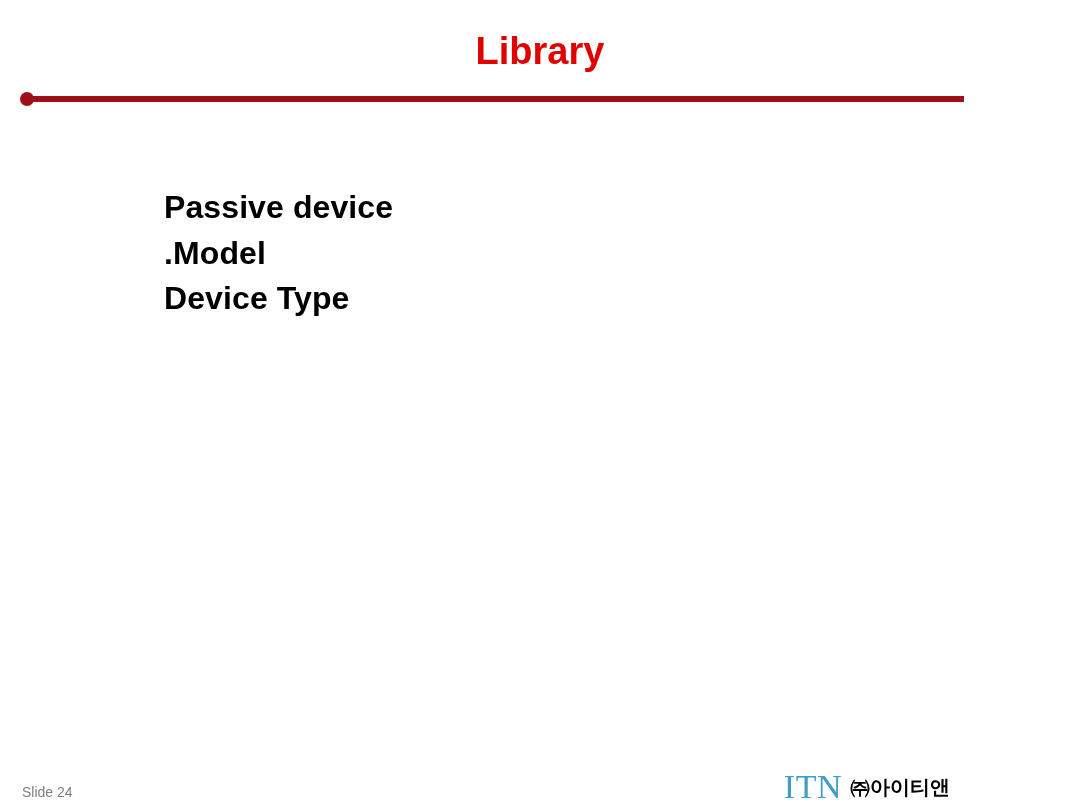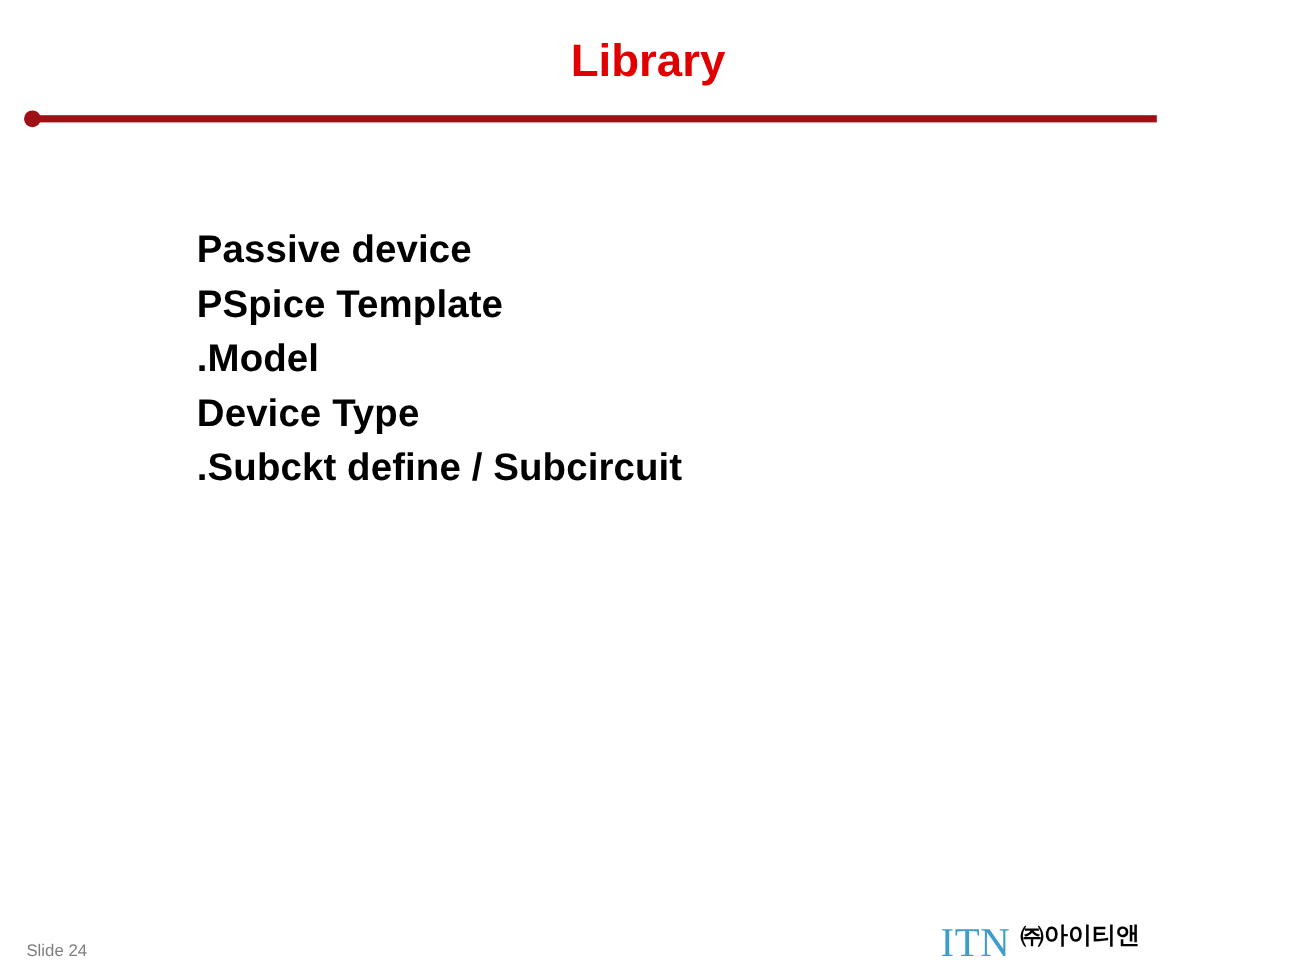--- a/index.html
+++ b/index.html
@@ -75,21 +75,21 @@
     top: 784px;
     font-size: 14px;
     color: #7f7f7f;
     white-space: nowrap;
   }
   #logo {
     position: absolute;
     right: 14px;
     top: 770px;
     display: flex;
-    align-items: flex-start;
+    align-items: center;
     white-space: nowrap;
   }
   #logo-itn {
     font-family: "Liberation Serif", "DejaVu Serif", serif;
     font-size: 34px;
     color: #3f9ec9;
     letter-spacing: 0.5px;
     line-height: 1;
   }
   #logo-ko {
@@ -106,24 +106,22 @@
 
 <div id="slide">
 
   <div id="slide-title">Library</div>
 
   <div id="title-rule-dot"></div>
   <div id="title-rule"></div>
 
   <div id="body-list">
     <div class="body-line">Passive device</div>
-    <div class="body-line">PSpice Template</div>
     <div class="body-line">.Model</div>
     <div class="body-line">Device Type</div>
-    <div class="body-line">.Subckt define / Subcircuit</div>
   </div>
 
   <div id="slide-number">Slide 24</div>
 
   <div id="logo">
     <span id="logo-itn">ITN</span>
     <span id="logo-ko">㈜아이티앤</span>
   </div>
 
 </div>

